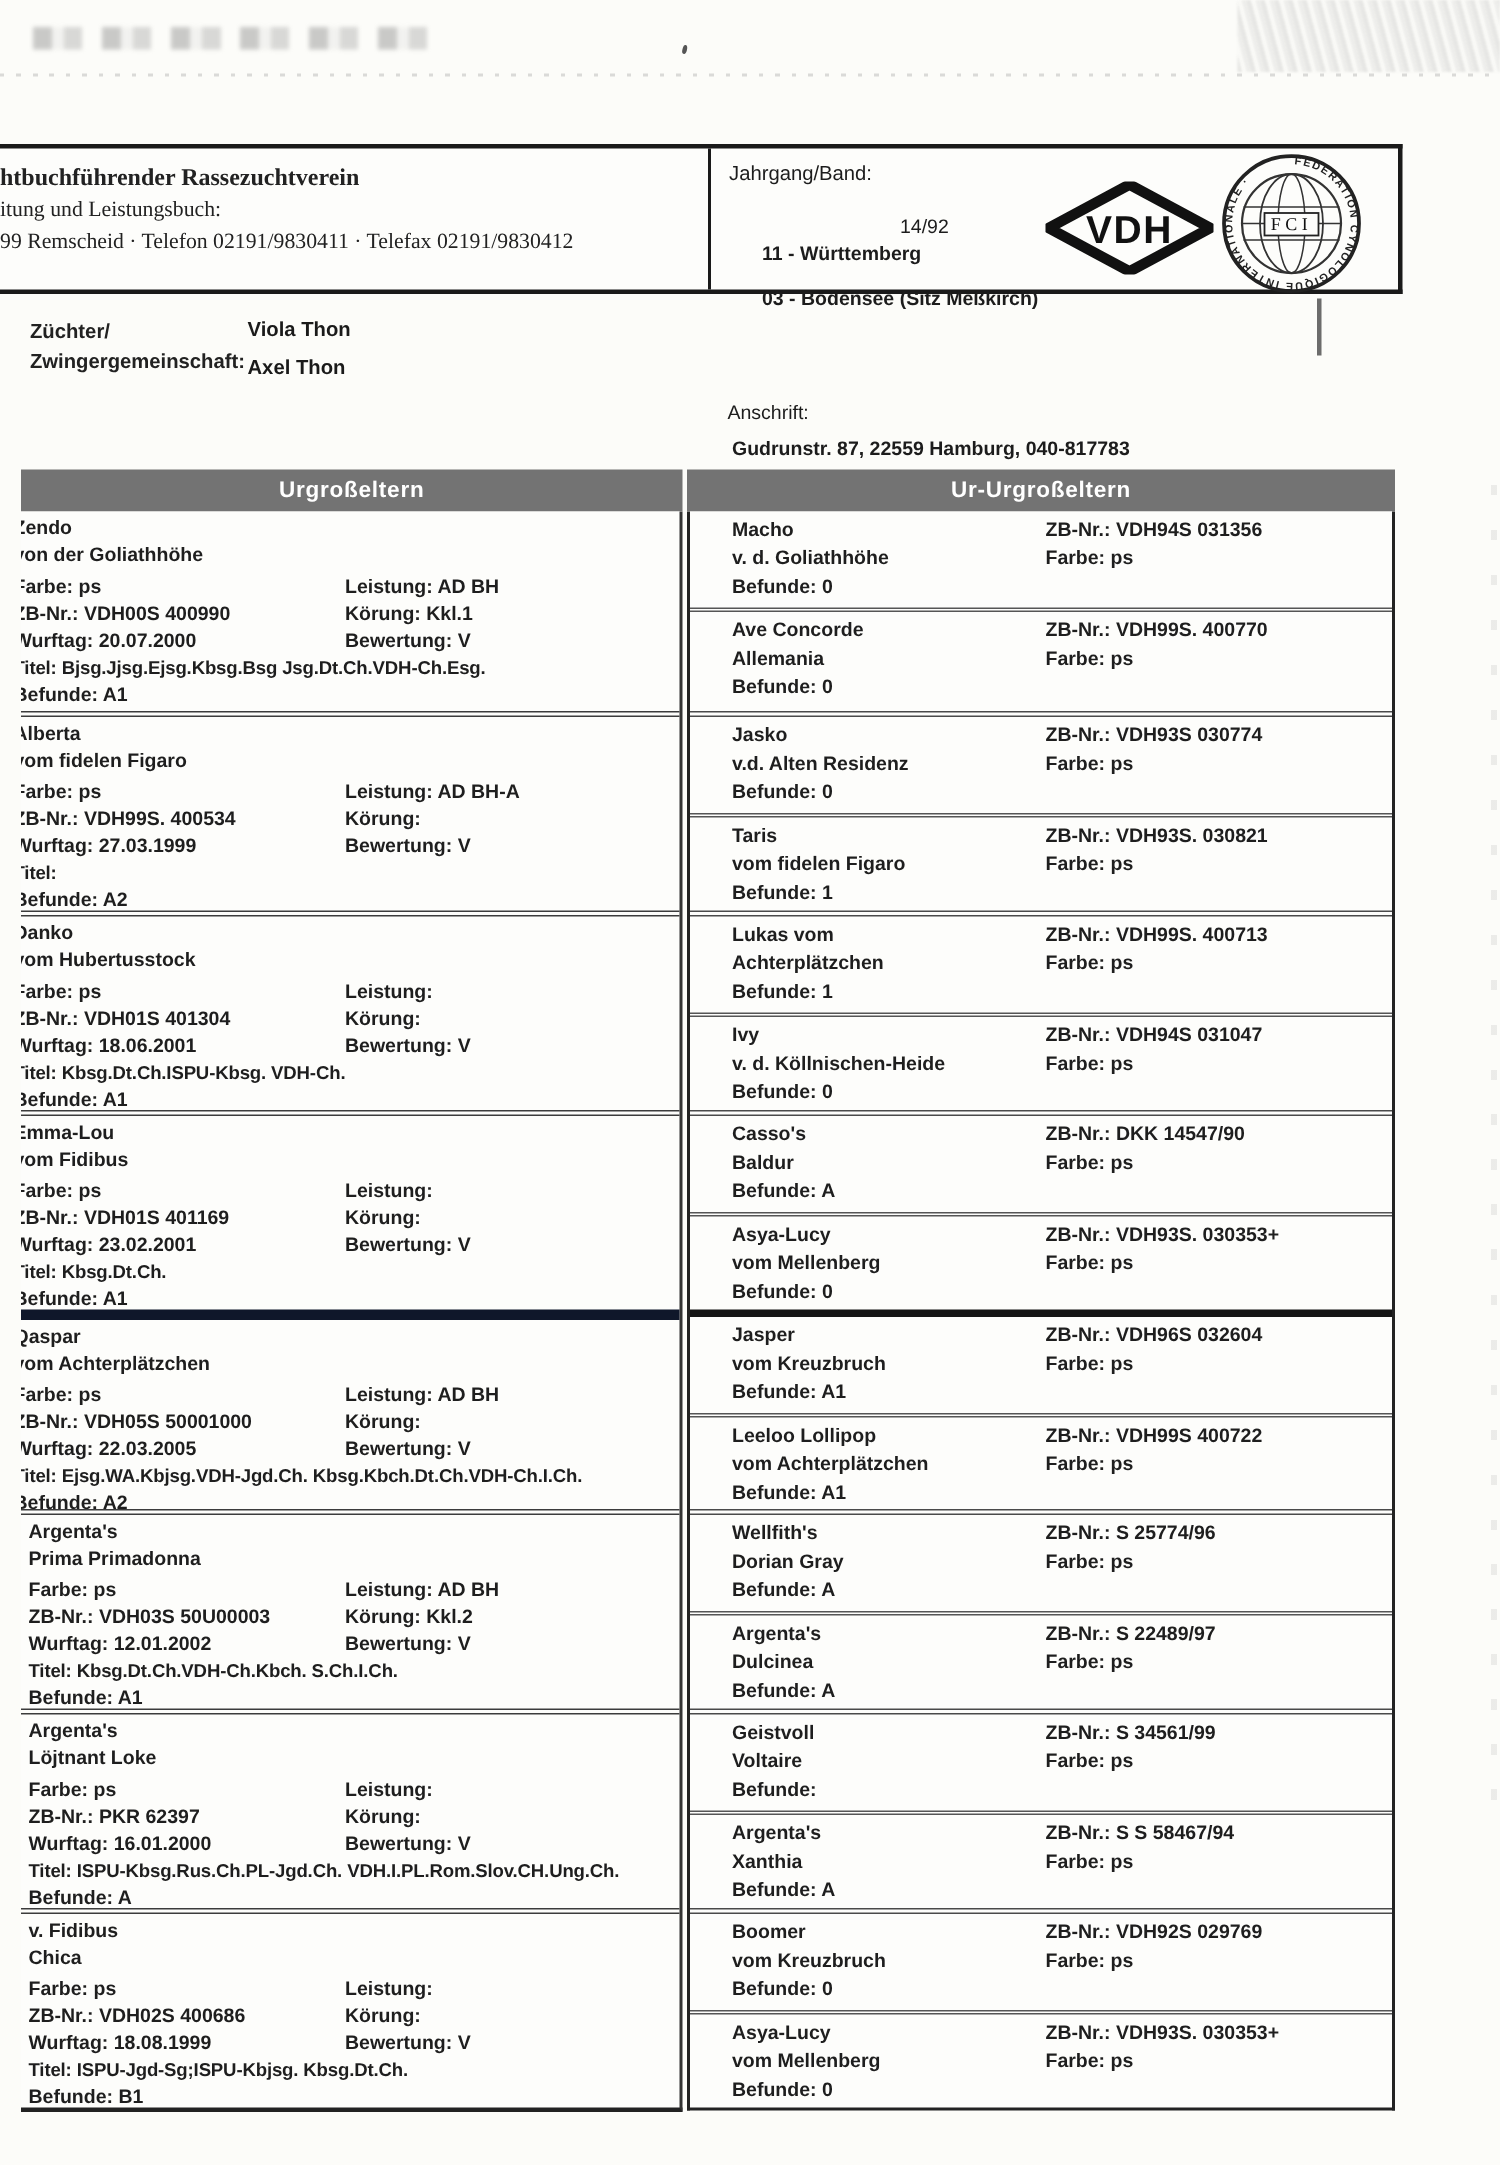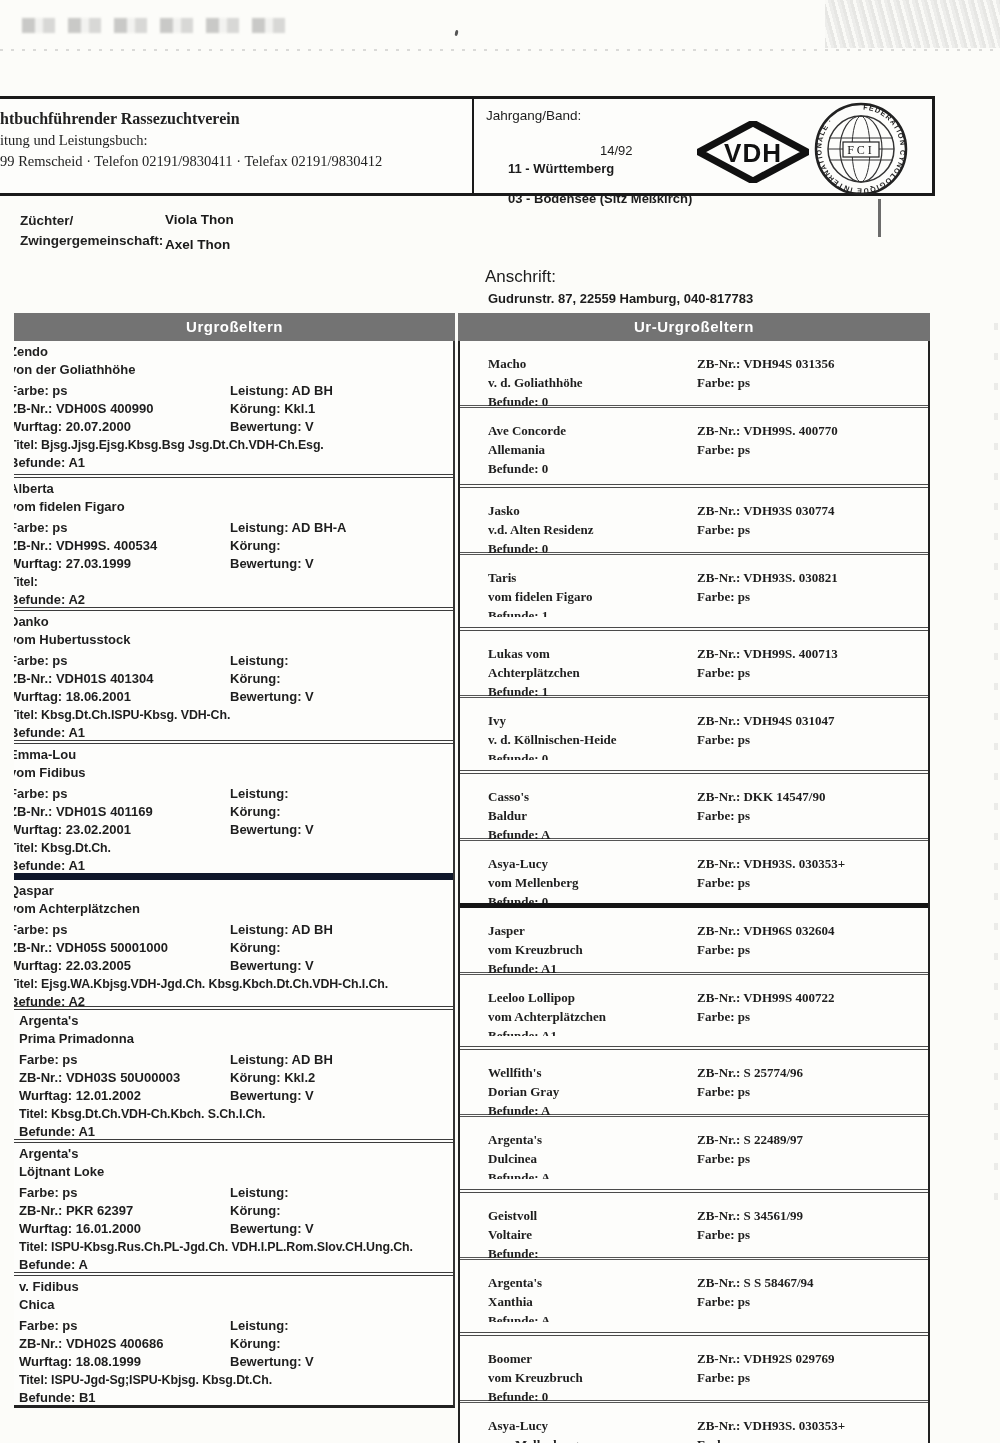--- a/index.html
+++ b/index.html
@@ -29,44 +29,44 @@
   .head-divider{position:absolute;left:484px;top:0;width:2px;height:100%;background:#1a1a1a;}
   .vol-label{position:absolute;left:498px;top:9px;font-size:13.5px;}
   .vol-value{position:absolute;left:612px;top:44px;font-size:13px;}
   .vol-r1{position:absolute;left:520px;top:62px;font-size:13px;font-weight:bold;}
   .vol-r2{position:absolute;left:520px;top:92px;font-size:13px;font-weight:bold;}
   .vdh-logo{position:absolute;left:709px;top:22px;}
   .fci-logo{position:absolute;left:824px;top:2px;}
   
   .z-label{position:absolute;left:20px;font-size:13.5px;color:#222;font-weight:bold;}
   .z-name{position:absolute;left:165px;font-size:13.5px;font-weight:bold;color:#1a1a1a;}
-  .a-label{position:absolute;left:485px;top:267px;font-size:17px;}
+  .a-label{position:absolute;left:485px;top:267px;font-size:13px;}
   .a-value{position:absolute;left:488px;top:291px;font-size:13px;font-weight:bold;}
   
   .col-bar{position:absolute;top:313px;height:28px;background:#737373;color:#fff;
     font-size:15px;font-weight:bold;letter-spacing:.5px;text-align:center;line-height:28px;}
   .bar-left{left:14px;width:441px;}
   .bar-right{left:458px;width:472px;}
   .gg-col{position:absolute;left:14px;top:341px;width:441px;border-right:2px solid #333;
     border-bottom:3px solid #222;box-sizing:border-box;background:#fdfdfb;}
   .ggg-col{position:absolute;left:458px;top:341px;width:472px;border:2px solid #222;border-top:none;
     box-sizing:border-box;background:#fdfdfb;}
   .gg-entry{height:133px;box-sizing:border-box;overflow:hidden;position:relative;padding-top:2px;}
   .gg-entry.sep{border-top:4px double #3c3c3c;}
   .gg-entry.heavy{border-top:7px solid #0f172a;}
   .ln{position:relative;line-height:18px;font-size:13px;font-weight:600;color:#1e1e1e;
     white-space:nowrap;padding-left:5px;}
   .clipped .ln{padding-left:0;text-indent:-5px;}
   .pair-first{margin-top:3px;}
   .gg-col .c2{position:absolute;left:216px;top:0;text-indent:0;}
   .titel{font-size:12.4px;letter-spacing:-.1px;}
   .ggg-group{height:133px;box-sizing:border-box;display:flex;flex-direction:column;overflow:hidden;}
-  .ggg-group.sep{border-top:4px double #4a4a4a;margin-top:10px;}
+  .ggg-group.sep{border-top:4px double #4a4a4a;}
   .ggg-group.heavy{border-top:5px solid #151515;}
-  .ggg-mini{height:64px;box-sizing:border-box;padding-top:13px;font-family:Liberation Serif, serif;}
+  .ggg-mini{height:64px;box-sizing:border-box;padding-top:2px;}
   .ggg-mini.second{flex:1;border-top:3px double #555;}
   .ggg-col .ln{padding-left:28px;line-height:19px;}
   .ggg-col .c2{position:absolute;left:237px;top:0;}
 </style>
 </head>
 <body>
 
 <div class="smudge"></div>
 <div class="corner-noise"></div>
 <div class="dotline"></div>

